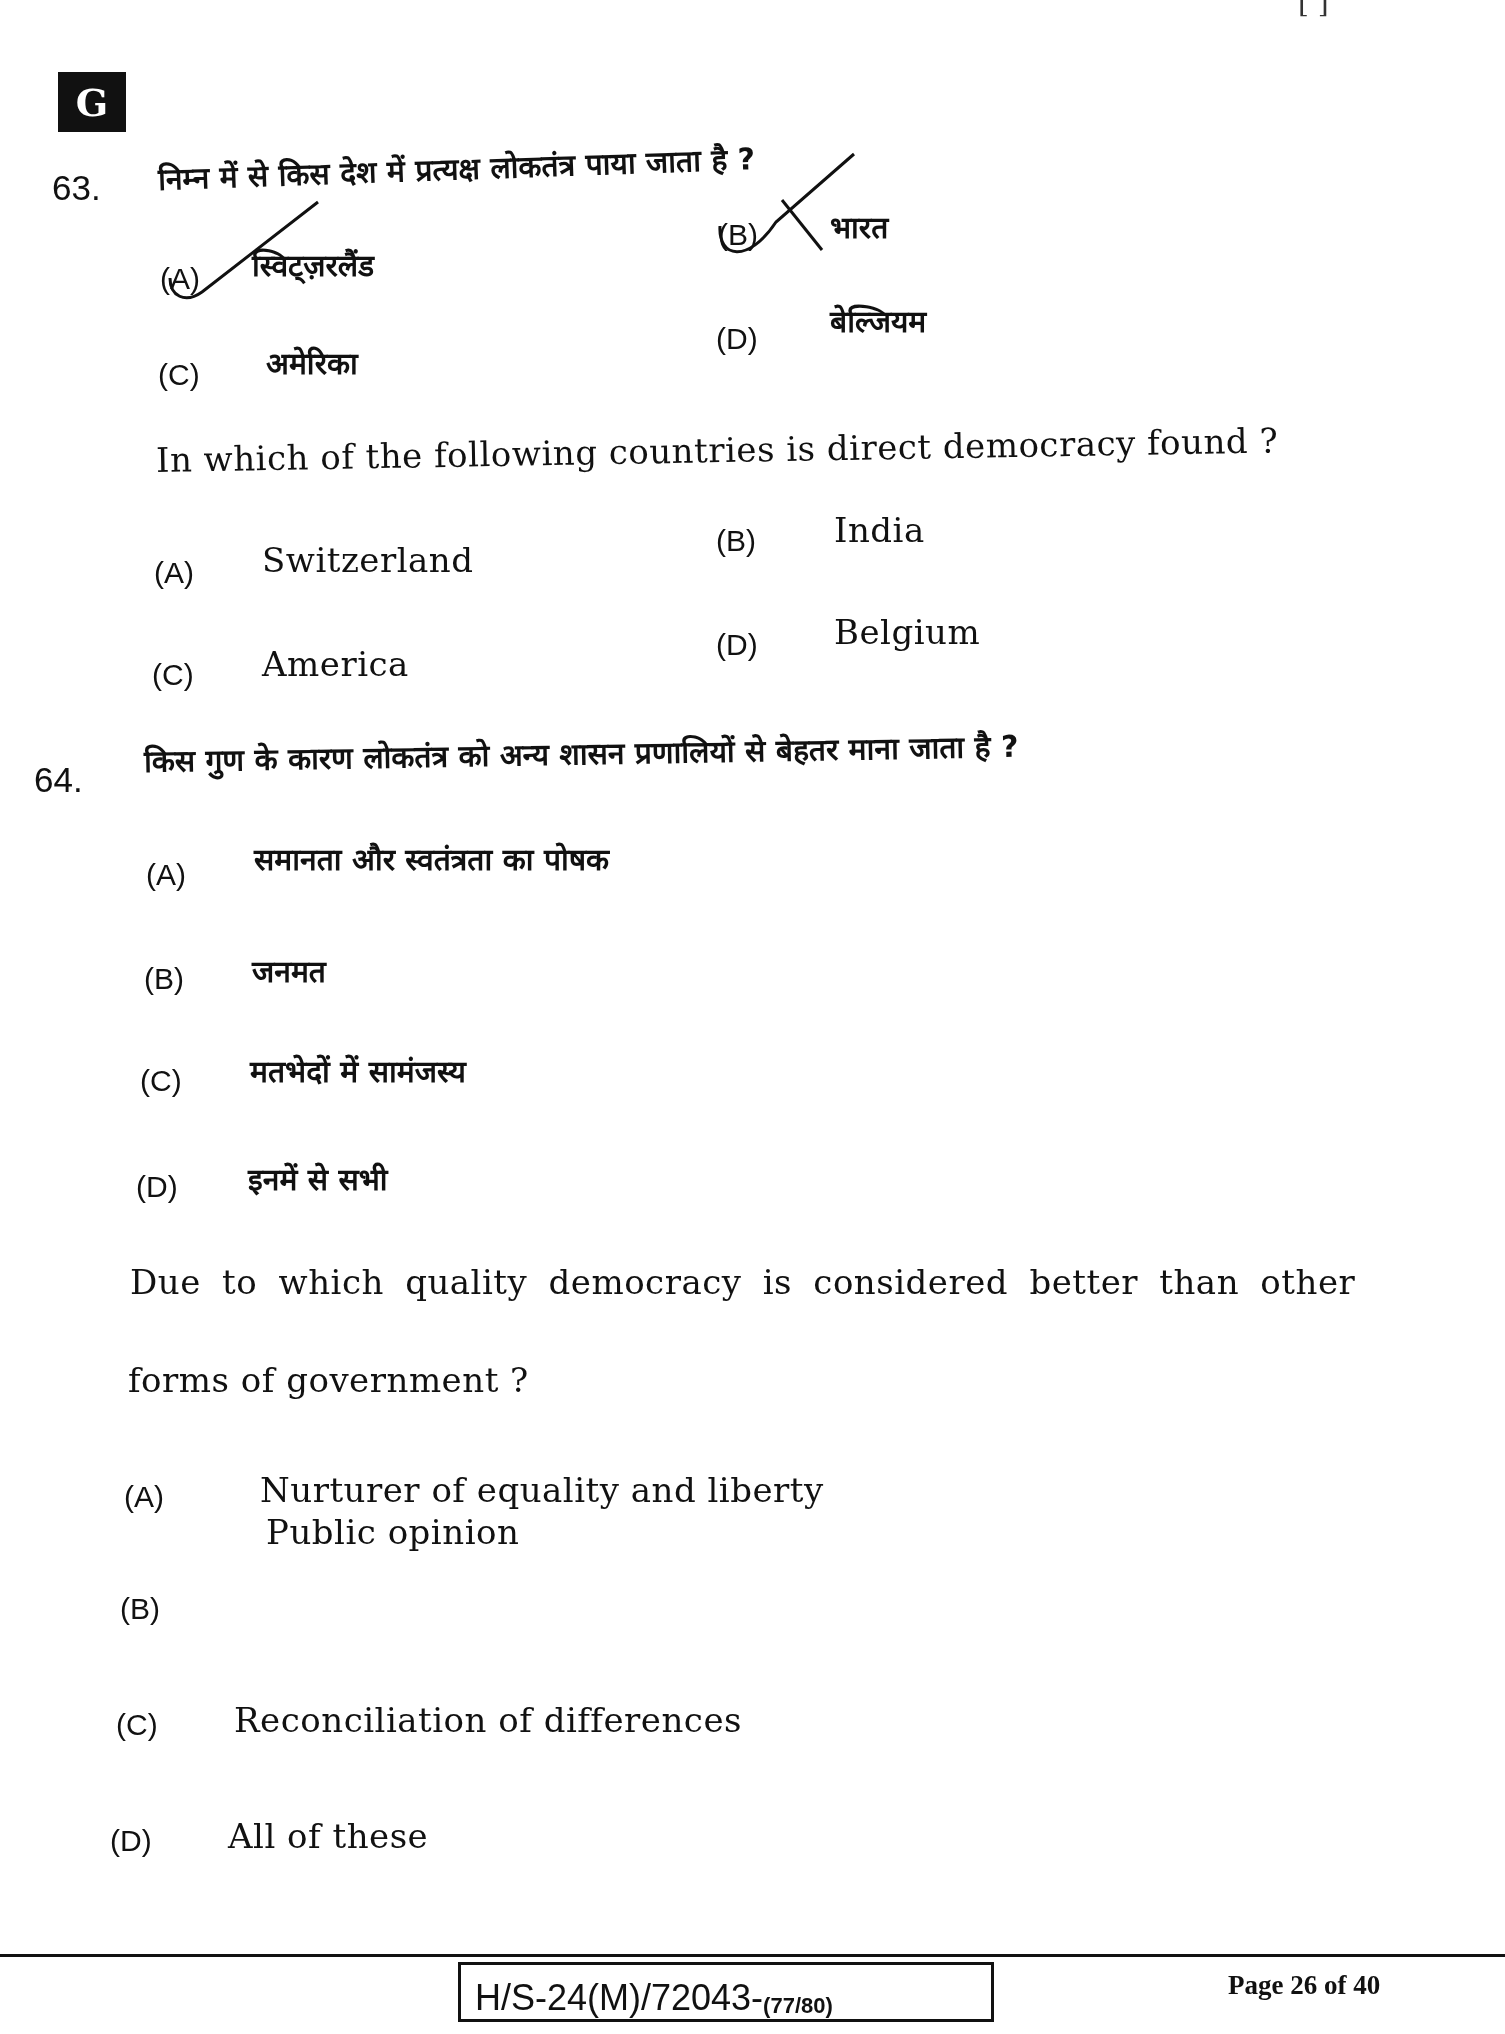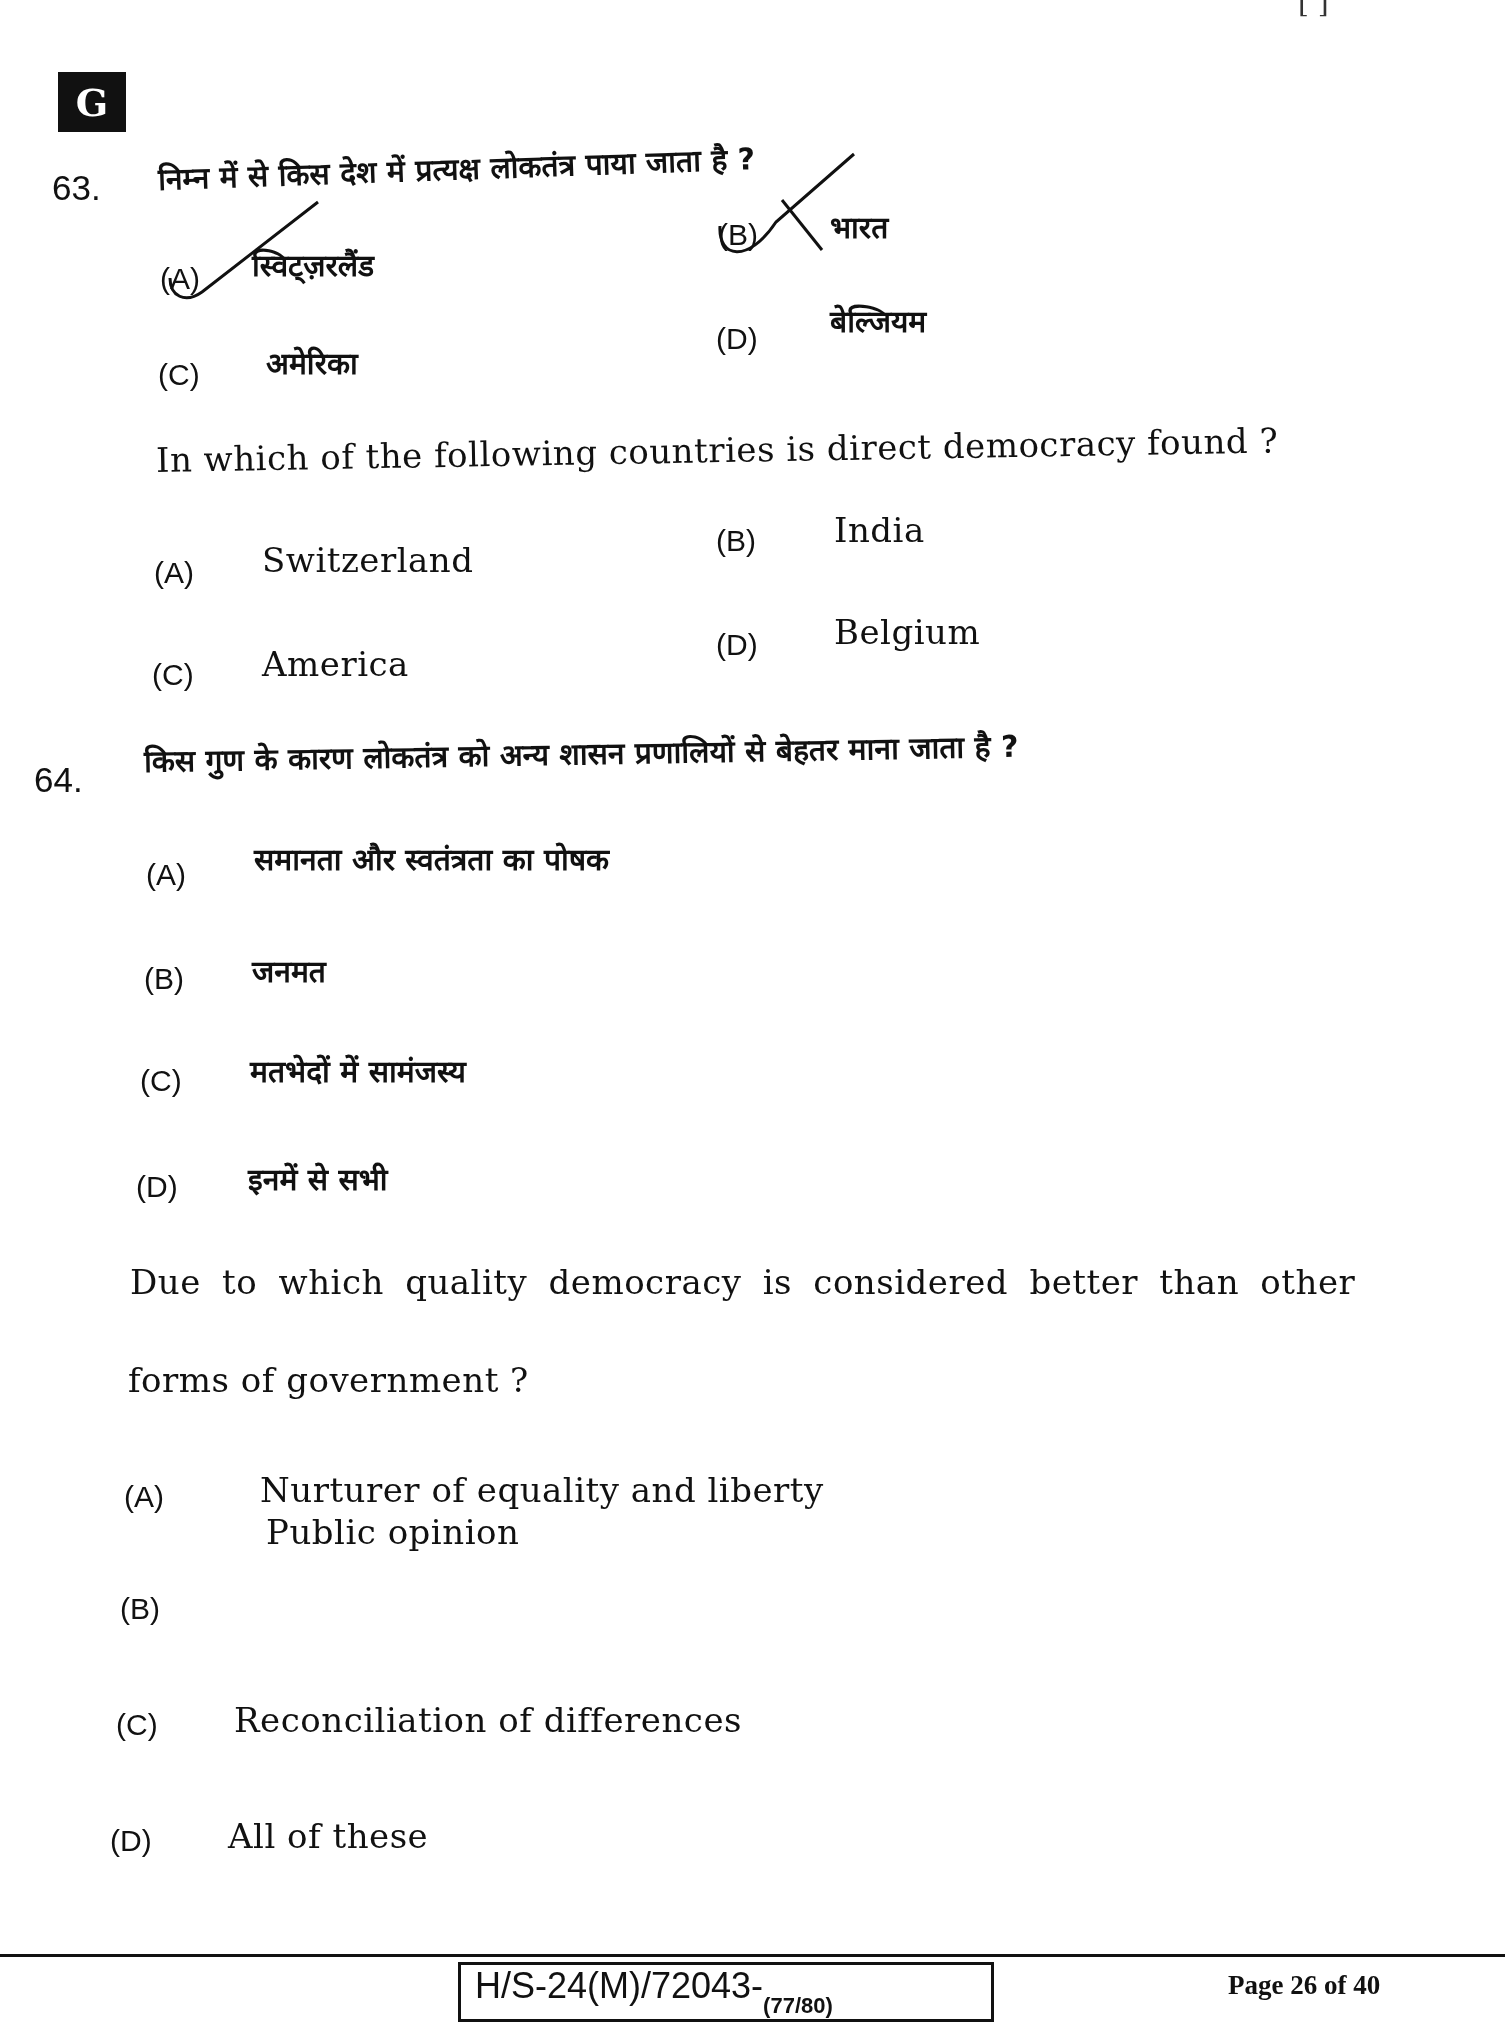--- a/index.html
+++ b/index.html
@@ -12,21 +12,21 @@
   .en { font-family:"DejaVu Serif", serif; font-size:34px; letter-spacing:0.5px; }
   .num { font-family:"Liberation Sans", sans-serif; font-size:35px; }
   .lbl { font-family:"Liberation Sans", sans-serif; font-size:30px; }
   .badge {
     background:#111; color:#fff; font-family:"DejaVu Serif", serif; font-weight:bold;
     font-size:38px; width:68px; height:60px; display:flex; align-items:center; justify-content:center;
   }
   .footer-line { position:absolute; left:0; top:1954px; width:1505px; height:3px; background:#111; }
   .code-box {
     position:absolute; left:458px; top:1962px; width:536px; height:60px; border:3px solid #111;
-    font-family:"Liberation Sans", sans-serif; font-size:36px; display:flex; align-items:flex-start; padding-left:14px; box-sizing:border-box;
+    font-family:"Liberation Sans", sans-serif; font-size:36px; display:flex; align-items:flex-end; padding-left:14px; box-sizing:border-box;
   }
   .code-box small { font-size:22px; font-weight:bold;margin-top:28px; }
   .page { position:absolute; left:1228px; top:1970px; font-family:"Liberation Serif", serif; font-weight:bold; font-size:27px; }
   .tilt { transform:rotate(-2deg); transform-origin:left center; }
   .tiltsm { transform:rotate(-1deg); transform-origin:left center; }
   svg.mark { position:absolute; overflow:visible; }
 </style>
 </head>
 <body>
 

